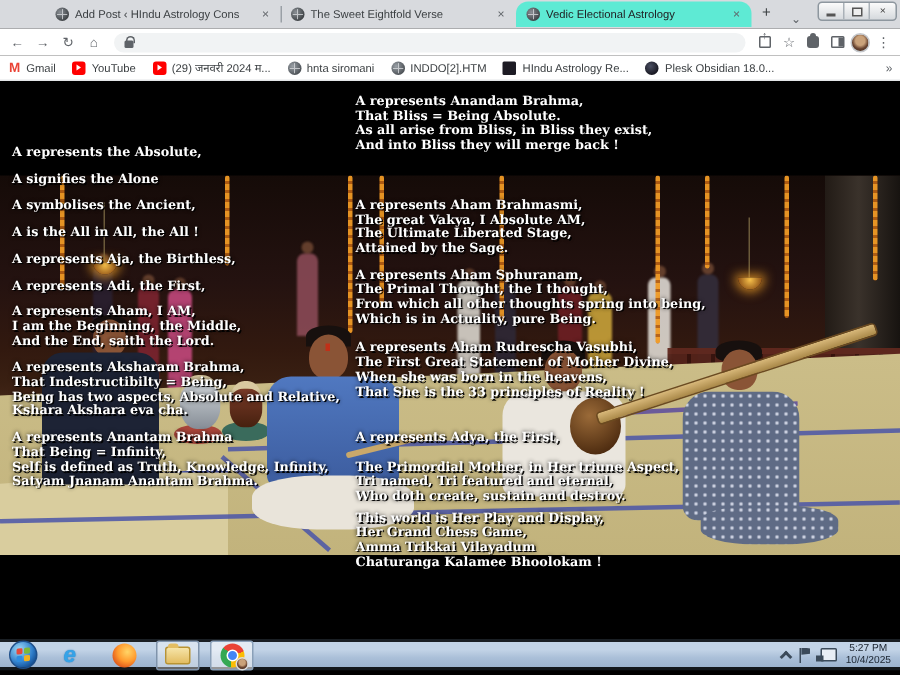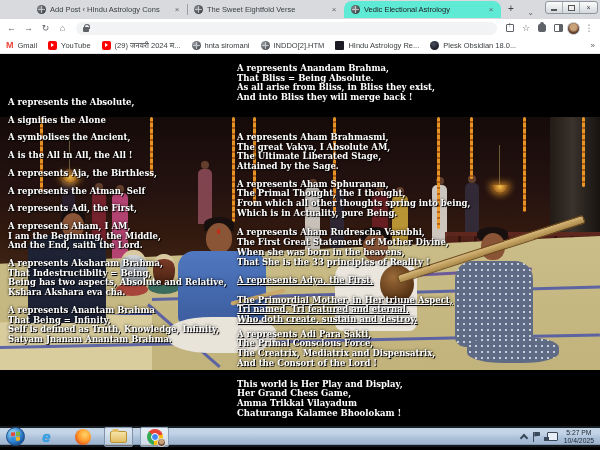--- a/index.html
+++ b/index.html
@@ -138,21 +138,21 @@
   .verses { position:absolute; z-index:5; color:#fff; font-family:"DejaVu Serif","Liberation Serif",serif;
             font-weight:bold; font-size:8.5px; line-height:9.7px;
             text-shadow:1px 1px 0 rgba(0,0,0,.95), 0 0 3px rgba(0,0,0,.9); }
   .lcol { left:8px; top:44px; width:228px; }
   .rcol { left:237px; top:10px; width:260px; }
   .blk { white-space:pre-line; }
   .lcol .blk { margin-bottom:8px; }
   .rcol .blk:nth-child(2){ margin-top:30px; }
   .rcol .blk:nth-child(3){ margin-top:8px; }
   .rcol .blk:nth-child(4){ margin-top:10px; }
-  .rcol .blk:nth-child(5){ margin-top:9px;text-decoration:underline; }
+  .rcol .blk:nth-child(5){ margin-top:21px; }
   .rcol .blk:nth-child(6){ margin-top:5px; }
   .rcol .blk:nth-child(7){ margin-top:11px; }
 
   
   .taskbar { position:absolute; left:0; bottom:0; width:600px; height:24px;
              background:linear-gradient(#1a1f24 0 2px, #c3d4e7 2px 7px, #aabfd8 60%, #9db4cf 88%, #14181c 88.5%);
              border-bottom:3px solid #000; display:flex; align-items:center; padding:0 4px; gap:7px; }
   .start-orb { width:19px; height:19px; border-radius:50%; margin-left:2px;
                background:radial-gradient(circle at 35% 30%, #9fdcf8, #2e7cc8 55%, #0b3a78 90%);
                border:1px solid #1e4f8a; display:flex; align-items:center; justify-content:center; }
@@ -340,21 +340,20 @@
     <div class="veena-gourd"></div>
     <div class="veena-bar"></div>
   </div>
 
   <div class="verses lcol">
     <p class="blk">A represents the Absolute,</p>
     <p class="blk">A signifies the Alone</p>
     <p class="blk">A symbolises the Ancient,</p>
     <p class="blk">A is the All in All, the All !</p>
     <p class="blk">A represents Aja, the Birthless,</p>
-    <p class="blk">A represents the Atman, Self</p>
     <p class="blk">A represents Adi, the First,</p>
     <p class="blk">A represents Aham, I AM,
 I am the Beginning, the Middle,
 And the End, saith the Lord.</p>
     <p class="blk">A represents Aksharam Brahma,
 That Indestructibilty = Being,
 Being has two aspects, Absolute and Relative,
 Kshara Akshara eva cha.</p>
     <p class="blk">A represents Anantam Brahma
 That Being = Infinity,
@@ -376,24 +375,20 @@
 Which is in Actuality, pure Being.</p>
     <p class="blk">A represents Aham Rudrescha Vasubhi,
 The First Great Statement of Mother Divine,
 When she was born in the heavens,
 That She is the 33 principles of Reality !</p>
     <p class="blk">A represents Adya, the First,
 
 The Primordial Mother, in Her triune Aspect,
 Tri named, Tri featured and eternal,
 Who doth create, sustain and destroy.</p>
-    <p class="blk">A represents Adi Para Sakti,
-The Primal Conscious Force,
-The Creatrix, Mediatrix and Dispensatrix,
-And the Consort of the Lord !</p>
     <p class="blk">This world is Her Play and Display,
 Her Grand Chess Game,
 Amma Trikkai Vilayadum
 Chaturanga Kalamee Bhoolokam !</p>
   </div>
 </div>
 
 <div class="taskbar">
   <div class="start-orb">
     <span class="flag4">

